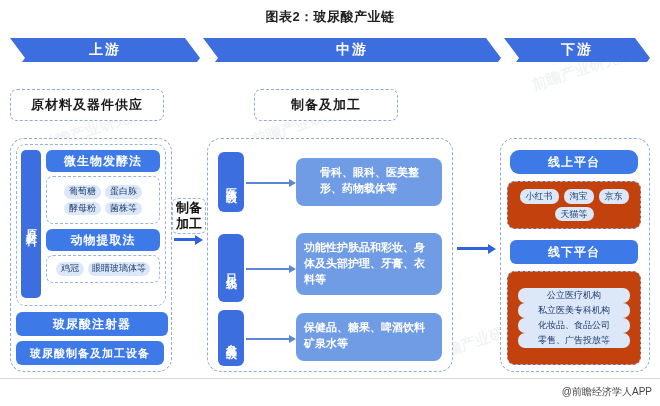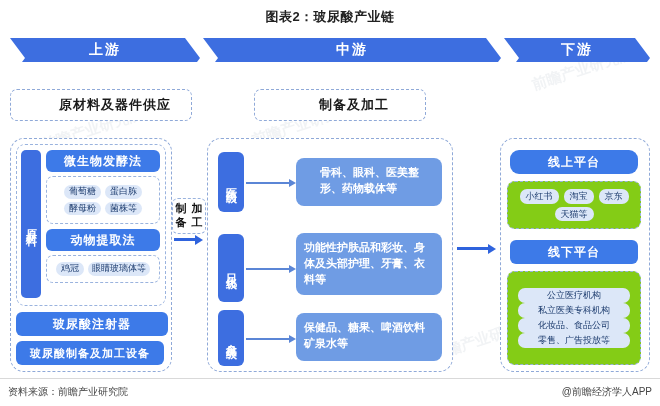--- a/index.html
+++ b/index.html
@@ -35,21 +35,21 @@
     clip-path:polygon(0 0, 283px 0, 298px 20px, 283px 40px, 0 40px, 15px 20px);}
   .chev.c3{left:494px;width:146px;
     clip-path:polygon(0 0, 131px 0, 146px 20px, 131px 40px, 0 40px, 15px 20px);}
 
   
   .stage-head{
     position:absolute;height:30px;
     border:1.3px dashed #8fa9d8;border-radius:7px;
     background:#fff;
     display:flex;align-items:center;justify-content:center;
-    font-size:13px;font-weight:bold;color:#1a1a1a;letter-spacing:1px;padding-left:28px;
+    font-size:13px;font-weight:bold;color:#1a1a1a;letter-spacing:1px;
   }
   .sh1{left:10px;top:89px;width:152px;}
   .sh2{left:254px;top:89px;width:142px;}
   .sh3{left:508px;top:89px;width:132px;}
 
   
   .panel{
     position:absolute;
     border:1.3px dashed #8fa9d8;border-radius:14px;
     background:#fff;
@@ -92,22 +92,22 @@
     background:#dce7f8;border-radius:7px;
     font-size:9px;color:#1d3c6e;
     padding:2px 5px;white-space:nowrap;line-height:1.1;
   }
   .tag.wide{padding:2px 4px;}
 
   
   .conn-box{
     position:absolute;left:172px;top:198px;width:32px;height:34px;
     border:1.2px dashed #9ab3de;border-radius:6px;background:#fff;
-    display:flex;flex-direction:row;align-items:center;justify-content:center;
-    font-size:11px;color:#111;font-weight:bold;line-height:1.25;text-align:center;
+    display:flex;flex-direction:column;align-items:center;justify-content:center;
+    font-size:13px;color:#111;font-weight:bold;line-height:1.25;text-align:center;
   }
   .arrow{position:absolute;height:3px;background:#2f63dd;}
   .arrow:after{
     content:"";position:absolute;right:-7px;top:-3.5px;
     border-left:8px solid #2f63dd;
     border-top:5px solid transparent;border-bottom:5px solid transparent;
   }
   .arr-1{left:174px;top:238px;width:22px;}
   .arr-2{left:457px;top:247px;width:32px;}
 
@@ -148,21 +148,21 @@
     position:absolute;left:510px;width:128px;height:24px;
     background:#3d7ae8;border-radius:6px;color:#fff;
     font-size:12px;font-weight:bold;letter-spacing:1px;
     display:flex;align-items:center;justify-content:center;
   }
   .dw-online{top:150px;border-radius:9px;}
   .dw-offline{top:240px;}
 
   .dw-wrap{
     position:absolute;left:507px;
-    border:1.2px dashed #9ab3de;border-radius:8px;background:#84cc16;
+    border:1.2px dashed #9ab3de;border-radius:8px;background:#c2410c;
     box-sizing:border-box;padding:4px;
     display:flex;flex-wrap:wrap;justify-content:center;align-content:center;
     gap:3px 5px;width:134px;
   }
   .dw-wrap-online{top:181px;height:48px;}
   .dw-wrap-offline{top:271px;height:94px;flex-direction:column;align-items:center;gap:0;justify-content:center;}
   .dw-tag{
     background:#dce7f8;border-radius:7px;
     font-size:9px;color:#1d3c6e;padding:2px 6px;white-space:nowrap;line-height:1.2;
   }
@@ -256,16 +256,15 @@
 
   <div class="dw-bar dw-offline">线下平台</div>
   <div class="dw-wrap dw-wrap-offline">
     <span class="dw-tag full">公立医疗机构</span>
     <span class="dw-tag full">私立医美专科机构</span>
     <span class="dw-tag full">化妆品、食品公司</span>
     <span class="dw-tag full">零售、广告投放等</span>
   </div>
 
   <div class="foot-rule"></div>
-  <div class="foot-left">资料来源：前瞻产业研究院</div>
   <div class="foot-right">@前瞻经济学人APP</div>
 
 </div>
 
 </body></html>

